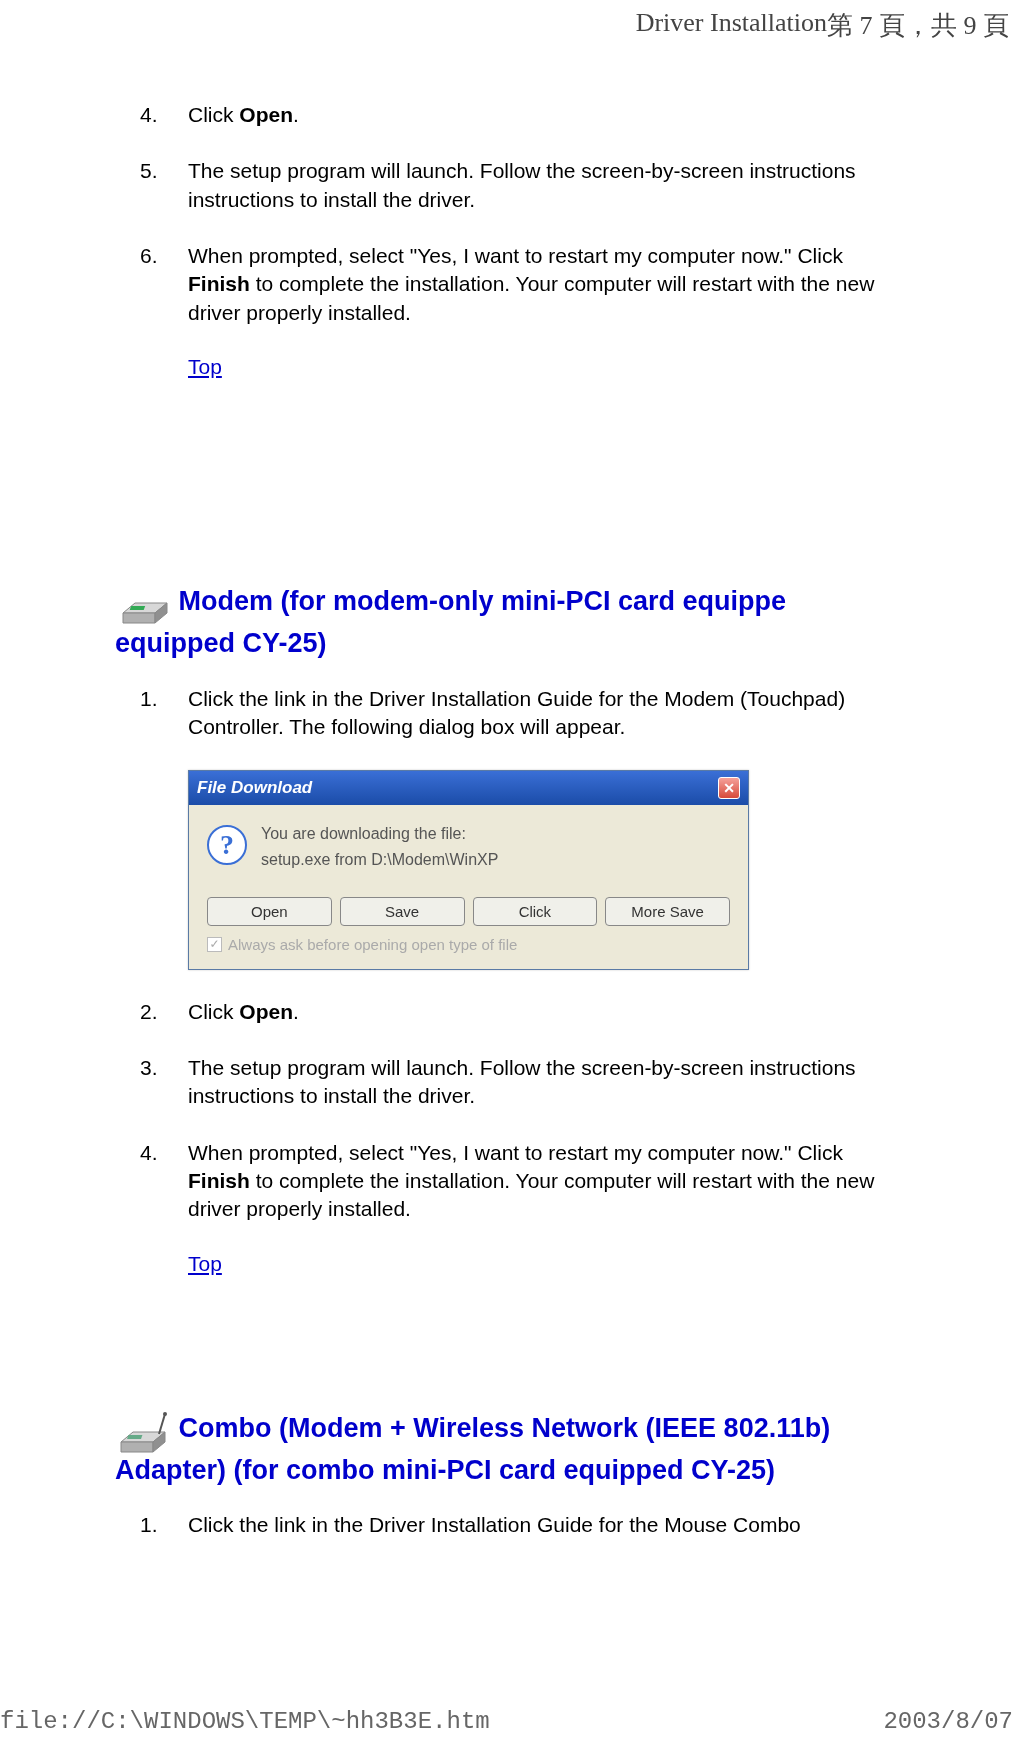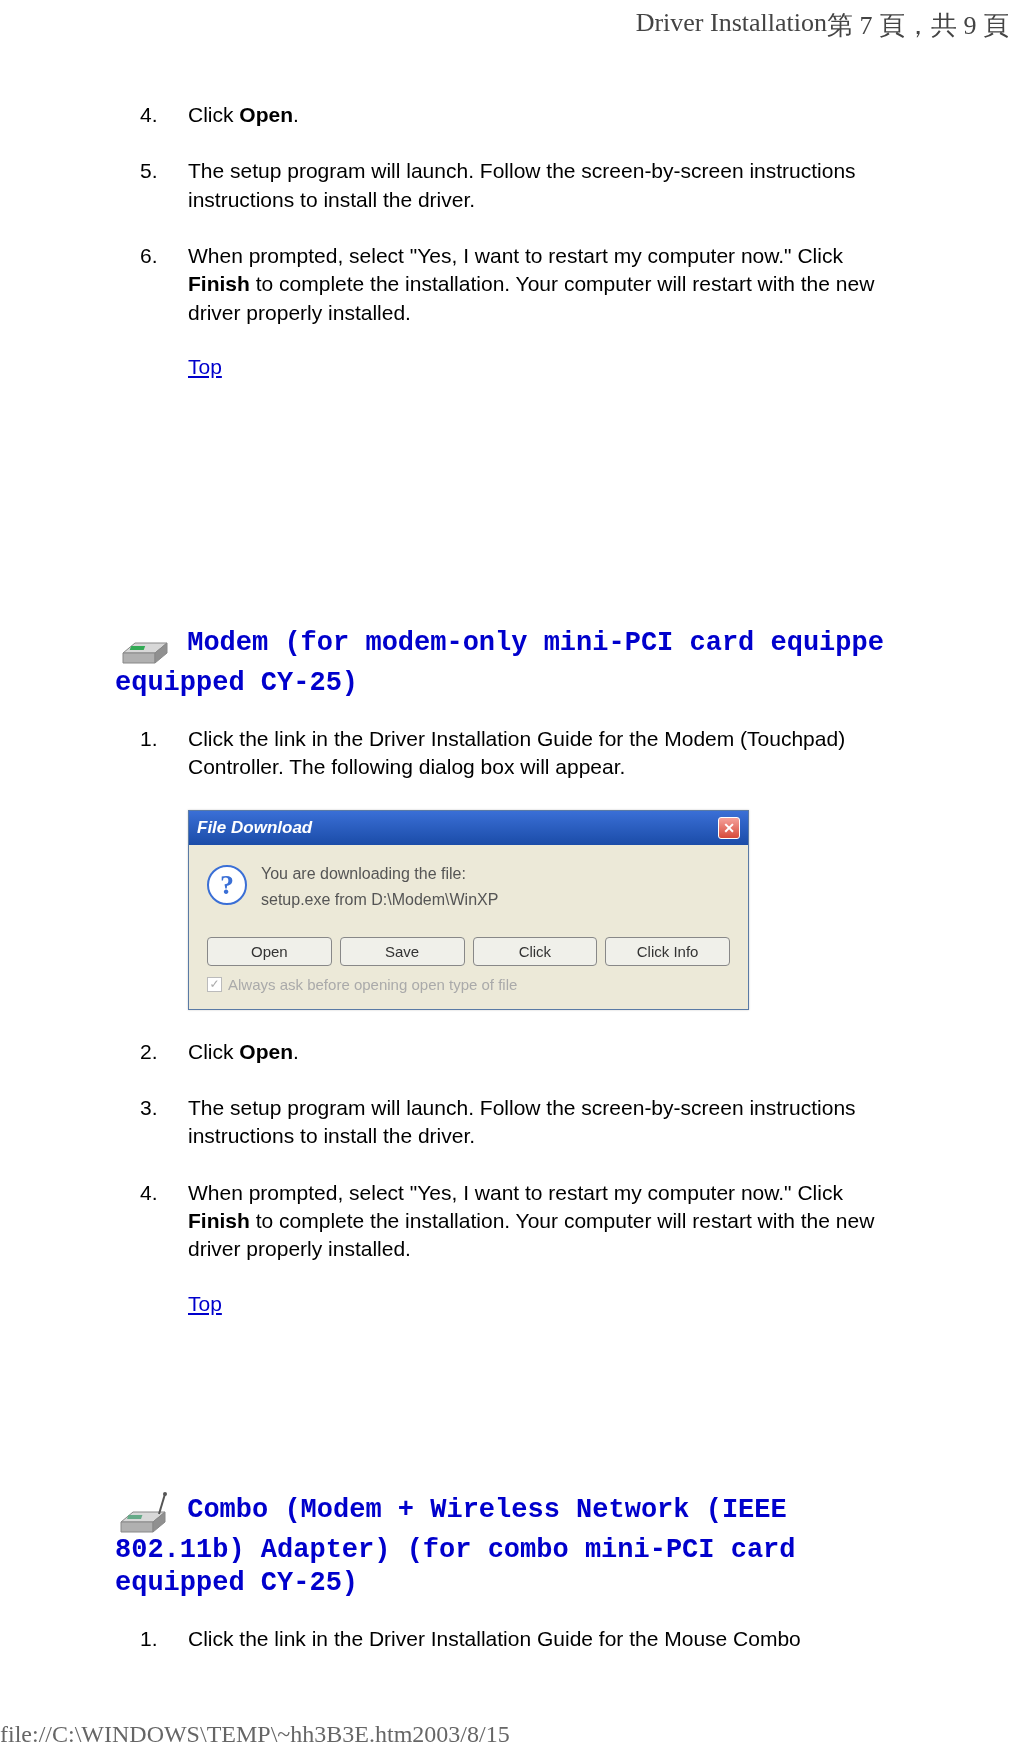--- a/index.html
+++ b/index.html
@@ -56,24 +56,23 @@
       text-decoration: underline;
       cursor: pointer;
       padding-left: 73px;
       display: inline-block;
       margin-bottom: 20px;
     }
     .section-heading {
       color: #0000cc;
       font-size: 27px;
       font-weight: bold;
-      font-family: Liberation Mono, monospace;
+      font-family: Liberation Sans, sans-serif;
       line-height: 1.25;
       margin-bottom: 24px;
-      margin-top: 40px;
     }
     .section-heading .icon-wrap {
       display: inline-block;
       vertical-align: middle;
     }
     .dialog-box {
       margin-left: 73px;
       width: 561px;
       border: 1px solid #5a7aa5;
       background: #ece9d8;
@@ -169,25 +168,25 @@
       border: 1px solid #bbb;
       background: #fff;
       display: inline-flex;
       align-items: center;
       justify-content: center;
       font-size: 12px;
       color: #aaa;
     }
     .footer {
       position: absolute;
-      bottom: 4px;
+      bottom: 17px;
       width: 100%;
       display: flex;
-      justify-content: flex-start;
-      font-family: Liberation Serif, serif;
+      justify-content: space-between;
+      font-family: Liberation Mono, monospace;
       font-size: 24px;
       color: #666;
       padding: 0 0 2px 0;
     }
     .spacer-big {
       height: 180px;
     }
     .spacer-med {
       height: 110px;
     }
@@ -261,21 +260,21 @@
         <div class="question-icon">?</div>
         <div class="dialog-text-block">
           <div class="line1">You are downloading the file:</div>
           <div>setup.exe from D:\Modem\WinXP</div>
         </div>
       </div>
       <div class="dialog-buttons">
         <div class="dialog-btn">Open</div>
         <div class="dialog-btn">Save</div>
         <div class="dialog-btn">Click</div>
-        <div class="dialog-btn">Click Info</div>
+        <div class="dialog-btn">More Save</div>
       </div>
       <div class="dialog-check">
         <span class="checkbox-box">✓</span>
         <span>Always ask before opening open type of file</span>
       </div>
     </div>
   </div>
 
   <ol class="ol-list">
     <li>
@@ -317,14 +316,14 @@
     <li>
       <span class="num">1.</span>
       <span class="item-body">Click the link in the Driver Installation Guide for the Mouse Combo</span>
     </li>
   </ol>
 
 </div>
 
 <div class="footer">
   <span>file://C:\WINDOWS\TEMP\~hh3B3E.htm</span>
-  <span>2003/8/15</span>
+  <span>2003/8/07</span>
 </div>
 
 </body></html>

